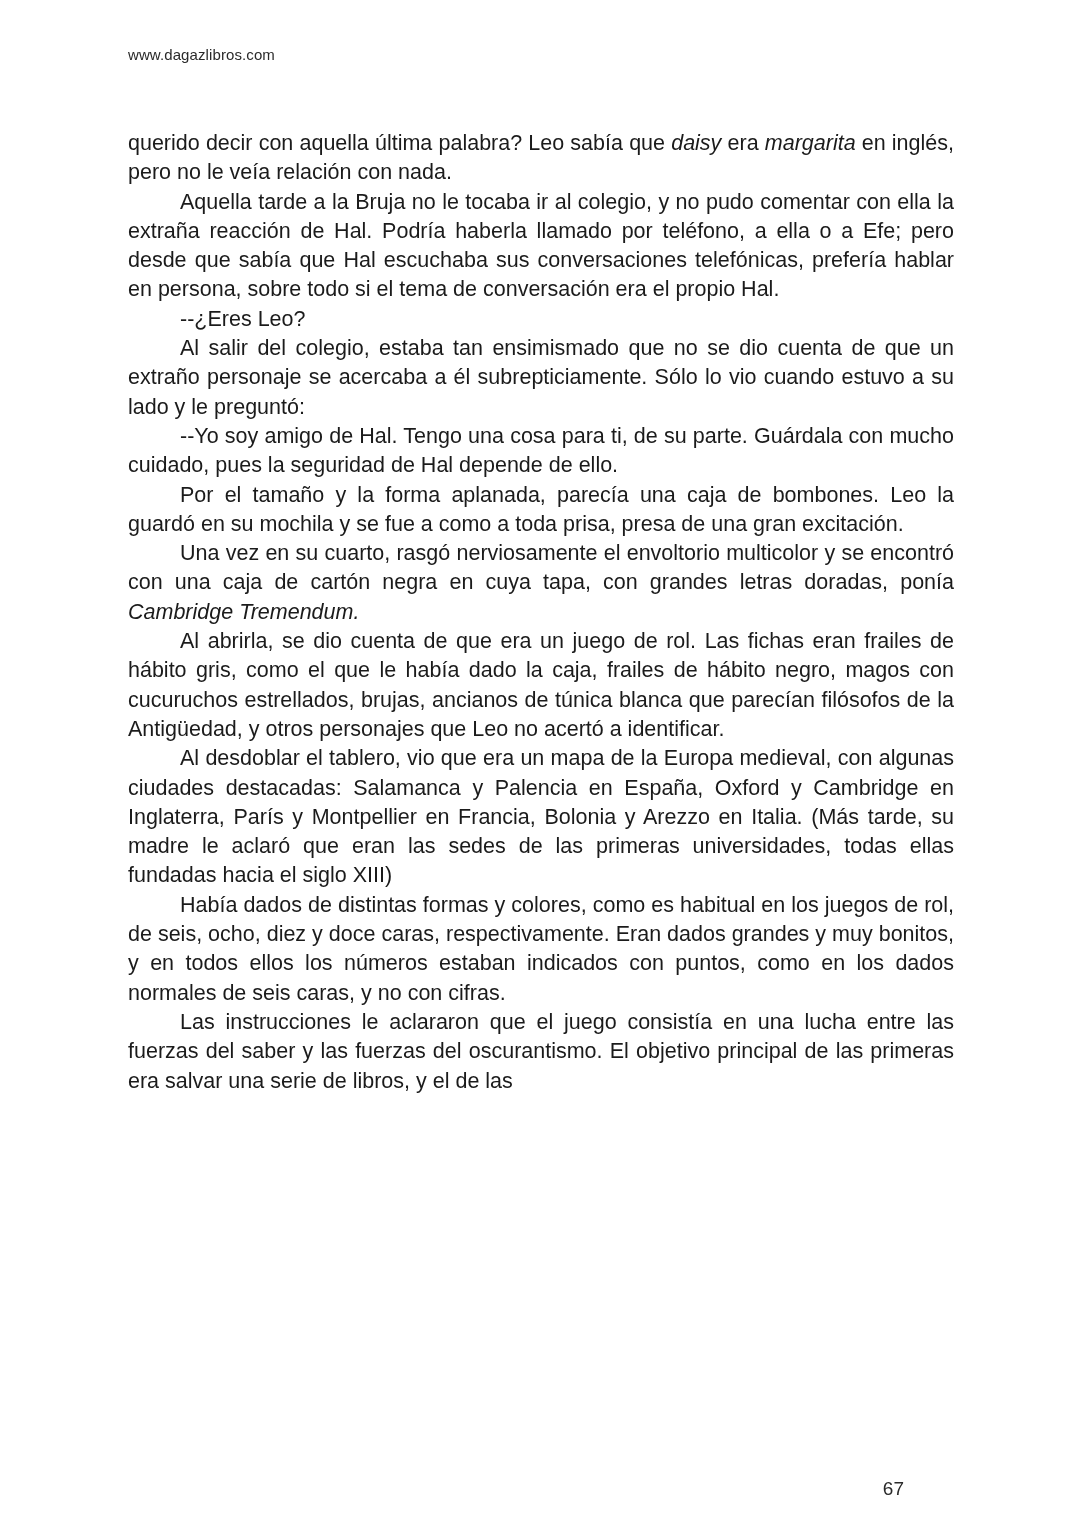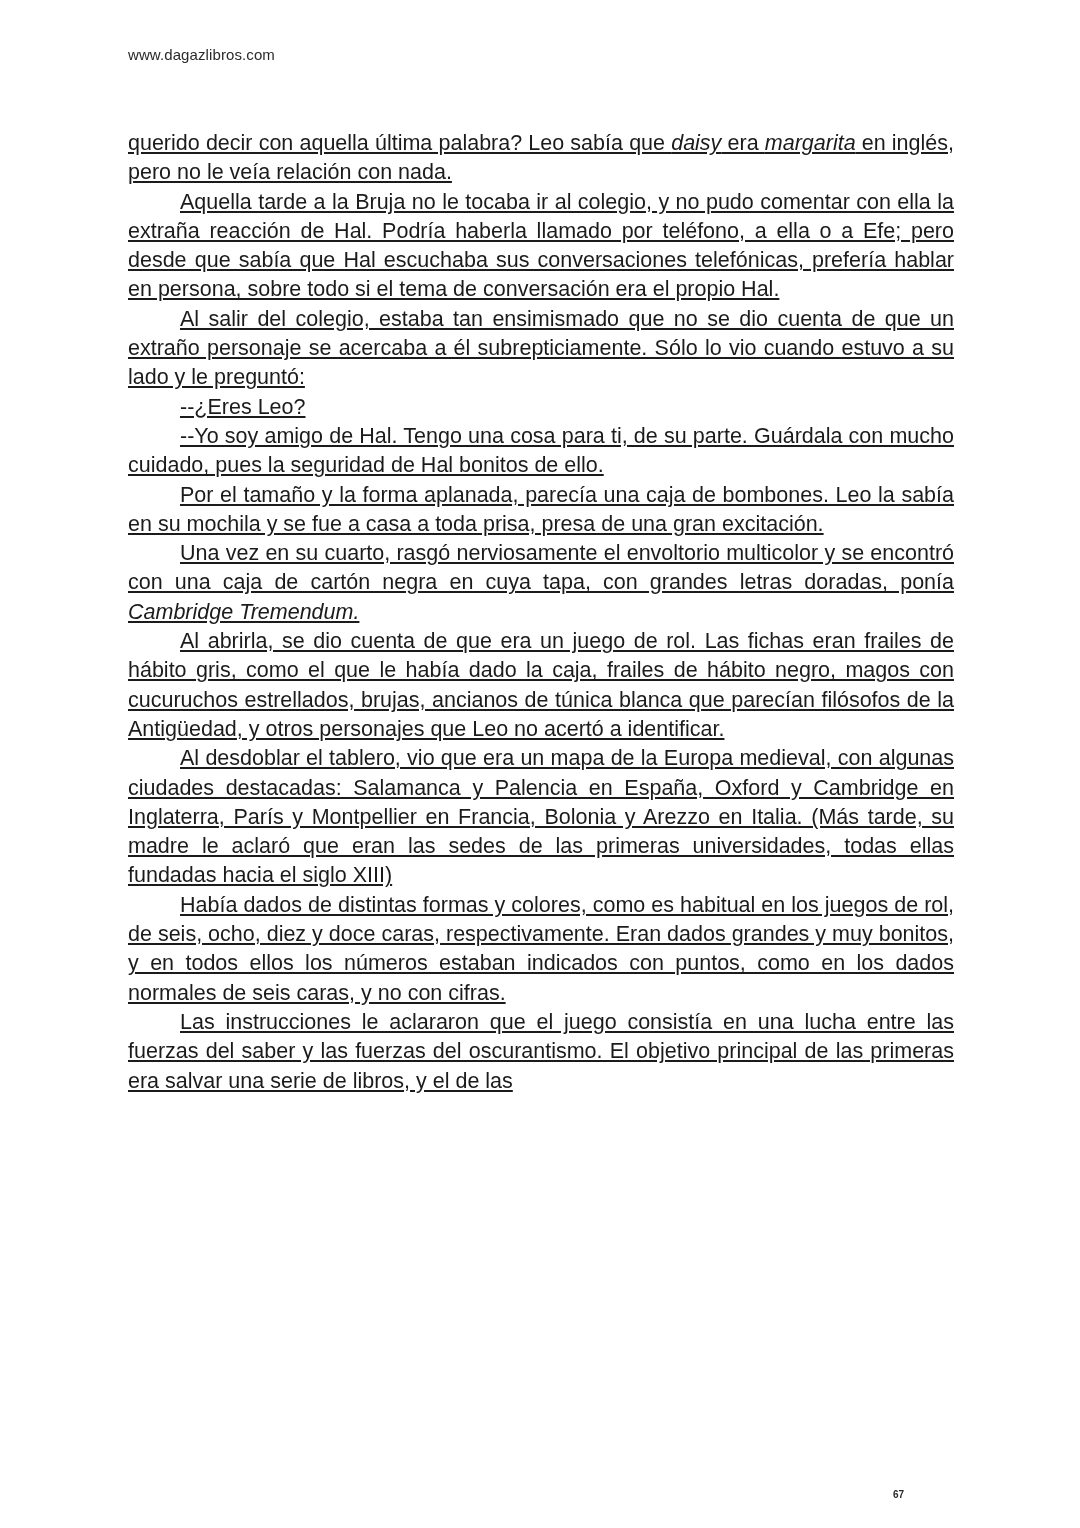--- a/index.html
+++ b/index.html
@@ -29,50 +29,48 @@
     position: absolute;
     left: 128px;
     top: 129px;
     width: 826px;
     font-size: 21.5px;
     line-height: 29.3px;
     text-align: justify;
   }
   .para {
     margin: 0;
-    text-decoration: underline;
   }
   .para.indent {
     text-indent: 52px;
   }
   .italic {
     font-style: italic;
   }
   .page-number {
     position: absolute;
     right: 132px;
     bottom: 28px;
-    font-size: 10px;
+    font-size: 19px;
     color: #2a2a2a;
-    font-weight: bold;
   }
 </style>
 </head>
 <body>
 
 <div class="page">
   <div class="header-url">www.dagazlibros.com</div>
 
   <div class="text-block">
       <p class="para"><span>querido decir con aquella última palabra? Leo sabía que </span><span class="italic">daisy</span><span> era </span><span class="italic">margarita</span><span> en inglés, pero no le veía relación con nada.</span></p>
       <p class="para indent"><span>Aquella tarde a la Bruja no le tocaba ir al colegio, y no pudo comentar con ella la extraña reacción de Hal. Podría haberla llamado por teléfono, a ella o a Efe; pero desde que sabía que Hal escuchaba sus conversaciones telefónicas, prefería hablar en persona, sobre todo si el tema de conversación era el propio Hal.</span></p>
+      <p class="para indent"><span>--¿Eres Leo?</span></p>
       <p class="para indent"><span>Al salir del colegio, estaba tan ensimismado que no se dio cuenta de que un extraño personaje se acercaba a él subrepticiamente. Sólo lo vio cuando estuvo a su lado y le preguntó:</span></p>
-      <p class="para indent"><span>--¿Eres Leo?</span></p>
-      <p class="para indent"><span>--Yo soy amigo de Hal. Tengo una cosa para ti, de su parte. Guárdala con mucho cuidado, pues la seguridad de Hal bonitos de ello.</span></p>
-      <p class="para indent"><span>Por el tamaño y la forma aplanada, parecía una caja de bombones. Leo la sabía en su mochila y se fue a casa a toda prisa, presa de una gran excitación.</span></p>
+      <p class="para indent"><span>--Yo soy amigo de Hal. Tengo una cosa para ti, de su parte. Guárdala con mucho cuidado, pues la seguridad de Hal depende de ello.</span></p>
+      <p class="para indent"><span>Por el tamaño y la forma aplanada, parecía una caja de bombones. Leo la guardó en su mochila y se fue a como a toda prisa, presa de una gran excitación.</span></p>
       <p class="para indent"><span>Una vez en su cuarto, rasgó nerviosamente el envoltorio multicolor y se encontró con una caja de cartón negra en cuya tapa, con grandes letras doradas, ponía </span><span class="italic">Cambridge Tremendum.</span></p>
       <p class="para indent"><span>Al abrirla, se dio cuenta de que era un juego de rol. Las fichas eran frailes de hábito gris, como el que le había dado la caja, frailes de hábito negro, magos con cucuruchos estrellados, brujas, ancianos de túnica blanca que parecían filósofos de la Antigüedad, y otros personajes que Leo no acertó a identificar.</span></p>
       <p class="para indent"><span>Al desdoblar el tablero, vio que era un mapa de la Europa medieval, con algunas ciudades destacadas: Salamanca y Palencia en España, Oxford y Cambridge en Inglaterra, París y Montpellier en Francia, Bolonia y Arezzo en Italia. (Más tarde, su madre le aclaró que eran las sedes de las primeras universidades, todas ellas fundadas hacia el siglo XIII)</span></p>
       <p class="para indent"><span>Había dados de distintas formas y colores, como es habitual en los juegos de rol, de seis, ocho, diez y doce caras, respectivamente. Eran dados grandes y muy bonitos, y en todos ellos los números estaban indicados con puntos, como en los dados normales de seis caras, y no con cifras.</span></p>
       <p class="para indent"><span>Las instrucciones le aclararon que el juego consistía en una lucha entre las fuerzas del saber y las fuerzas del oscurantismo. El objetivo principal de las primeras era salvar una serie de libros, y el de las</span></p>
     </div>
 
   <div class="page-number">67</div>
 </div>
 

